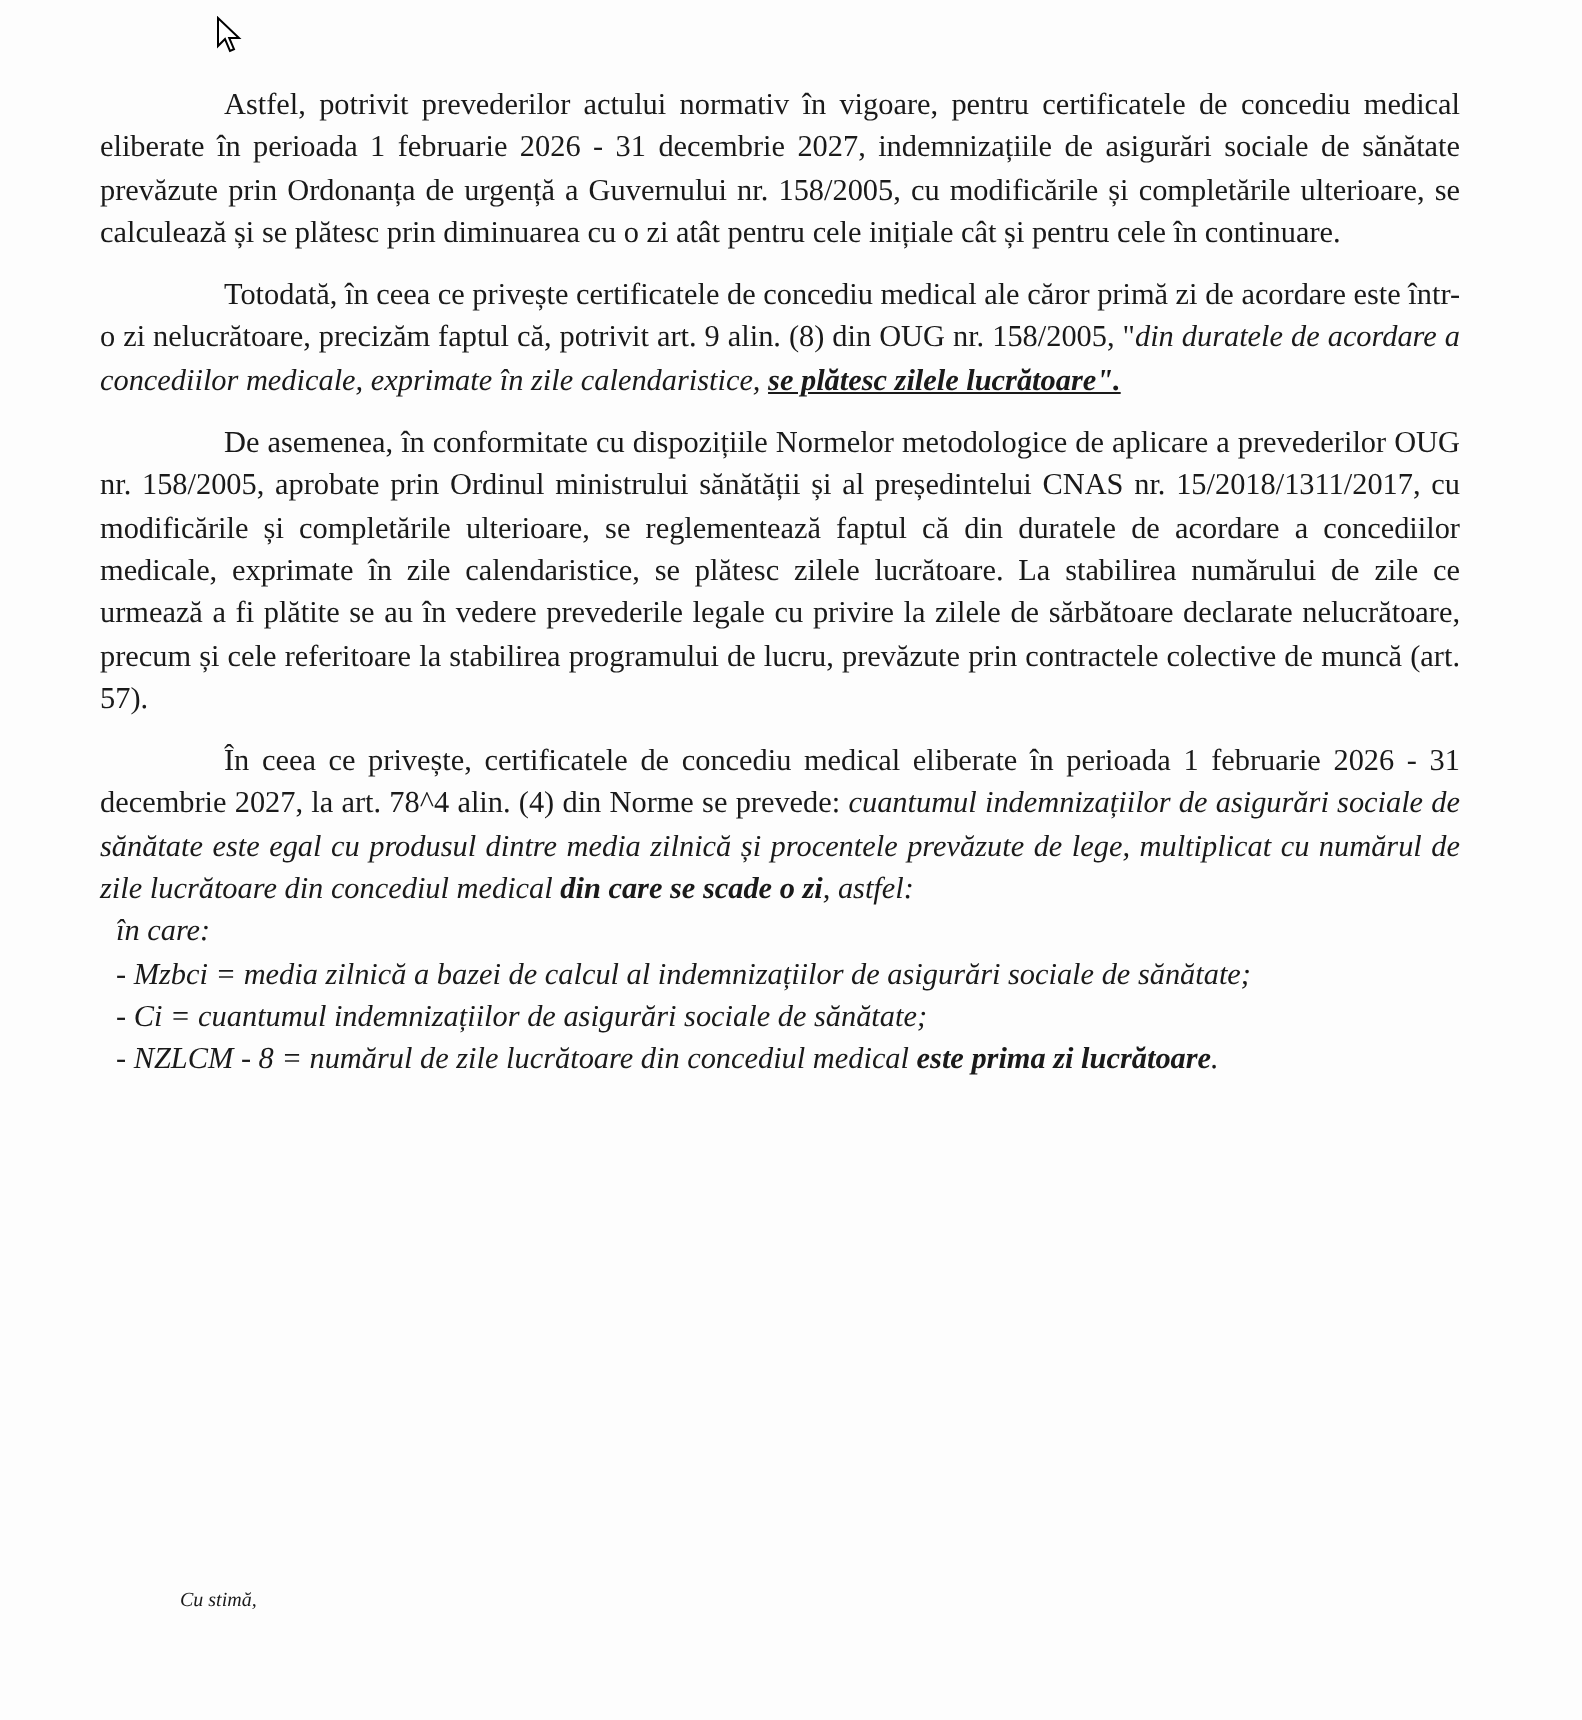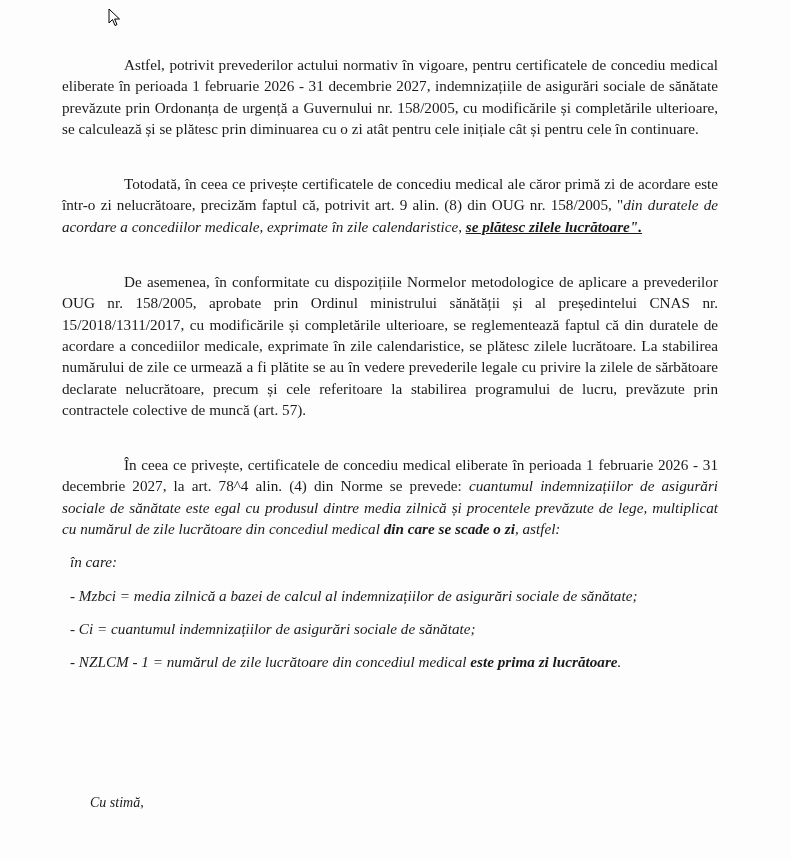--- a/index.html
+++ b/index.html
@@ -7,44 +7,44 @@
     width:791px; height:860px; overflow:hidden;
     background:#fdfdfd;
     font-family:"Liberation Serif","DejaVu Serif",serif;
     color:#1a1a1a;
     position:relative;
   }
   .page {
     position:absolute; left:50px; top:42px; width:680px;
     font-size:15.2px; line-height:21.3px;
   }
-  p { margin:12px; text-align:justify; text-indent:62px; }
+  p { margin:0; text-align:justify; text-indent:62px; }
   .gap { height:10px; }
   .gap-s { height:6px; }
   i { font-style:italic; }
   .bu { font-weight:bold; text-decoration:underline; font-style:italic; }
   .formula { text-indent:0; padding-left:8px; font-style:italic; text-align:left; }
-  .signoff { position:absolute; left:90px; top:795px; font-style:italic; font-size:14px; }
+  .signoff { position:absolute; left:90px; top:795px; font-style:italic; font-size:10px; }
   .cursor { position:absolute; left:108px; top:8px; width:14px; height:20px; }
 </style>
 </head>
 <body>
 
 <svg class="cursor" viewBox="0 0 14 20">
   <path d="M1 1 L1 15 L4.5 11.5 L7 17.5 L9 16.6 L6.6 11 L11.5 11 Z" fill="#fff" stroke="#000" stroke-width="1"></path>
 </svg>
 
 <div class="page">
   <p>Astfel, potrivit prevederilor actului normativ în vigoare, pentru certificatele de concediu medical eliberate în perioada 1 februarie 2026 - 31 decembrie 2027, indemnizațiile de asigurări sociale de sănătate prevăzute prin Ordonanța de urgență a Guvernului nr. 158/2005, cu modificările și completările ulterioare, se calculează și se plătesc prin diminuarea cu o zi atât pentru cele inițiale cât și pentru cele în continuare.</p>
   <div class="gap"></div>
   <p><span>Totodată, în ceea ce privește certificatele de concediu medical ale căror primă zi de acordare este într-o zi nelucrătoare, precizăm faptul că, potrivit art. 9 alin. (8) din OUG nr. 158/2005, </span><span>"</span><i>din duratele de acordare a concediilor medicale, exprimate în zile calendaristice, </i><span class="bu">se plătesc zilele lucrătoare".</span></p>
   <div class="gap"></div>
   <p>De asemenea, în conformitate cu dispozițiile Normelor metodologice de aplicare a prevederilor OUG nr. 158/2005, aprobate prin Ordinul ministrului sănătății și al președintelui CNAS nr. 15/2018/1311/2017, cu modificările și completările ulterioare, se reglementează faptul că din duratele de acordare a concediilor medicale, exprimate în zile calendaristice, se plătesc zilele lucrătoare. La stabilirea numărului de zile ce urmează a fi plătite se au în vedere prevederile legale cu privire la zilele de sărbătoare declarate nelucrătoare, precum și cele referitoare la stabilirea programului de lucru, prevăzute prin contractele colective de muncă (art. 57).</p>
   <div class="gap"></div>
   <p><span>În ceea ce privește, certificatele de concediu medical eliberate în perioada 1 februarie 2026 - 31 decembrie 2027, la art. 78^4 alin. (4) din Norme se prevede: </span><i>cuantumul indemnizațiilor de asigurări sociale de sănătate este egal cu produsul dintre media zilnică și procentele prevăzute de lege, multiplicat cu numărul de zile lucrătoare din concediul medical </i><b><i>din care se scade o zi</i></b><i>, astfel:</i></p>
   <p class="formula">în care:</p>
   <p class="formula">- Mzbci = media zilnică a bazei de calcul al indemnizațiilor de asigurări sociale de sănătate;</p>
   <p class="formula">- Ci = cuantumul indemnizațiilor de asigurări sociale de sănătate;</p>
-  <p class="formula"><span>- NZLCM - 1 = numărul de zile lucrătoare din concediul medical </span><b>este prima zi lucrătoare</b><span>.</span></p>
+  <p class="formula"><span>- NZLCM - 8 = numărul de zile lucrătoare din concediul medical </span><b>este prima zi lucrătoare</b><span>.</span></p>
   <div class="gap-s"></div>
 </div>
 
 <div class="signoff">Cu stimă,</div>
 
 </body></html>

